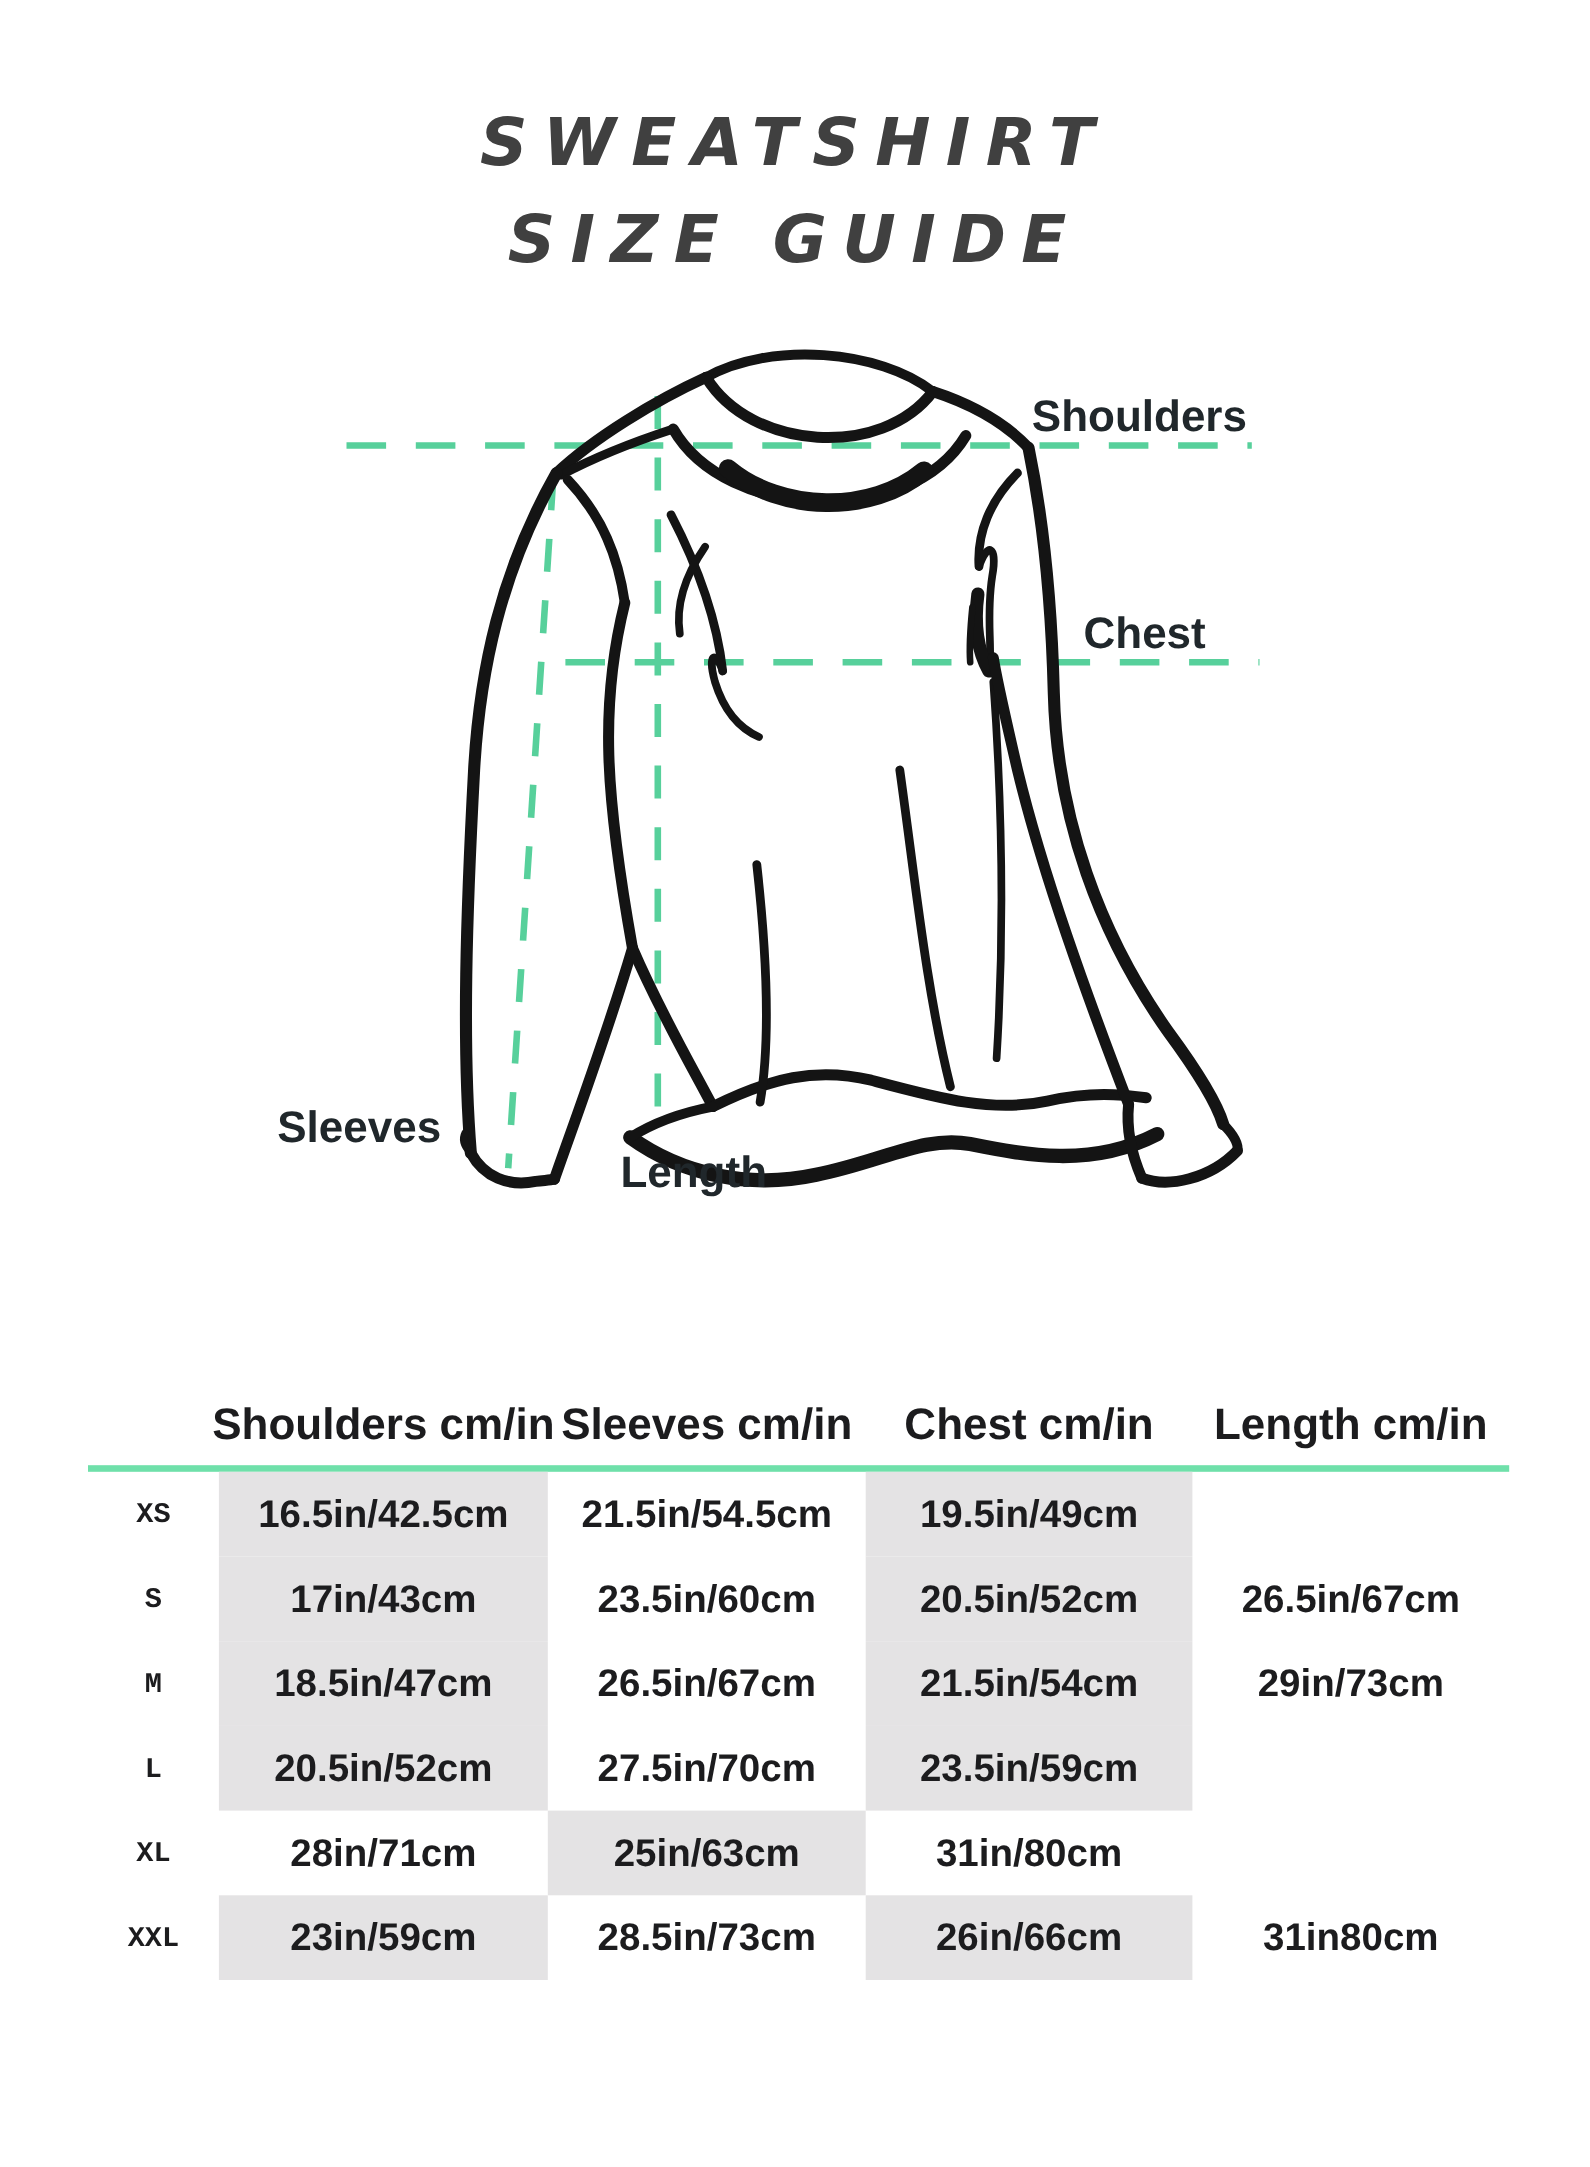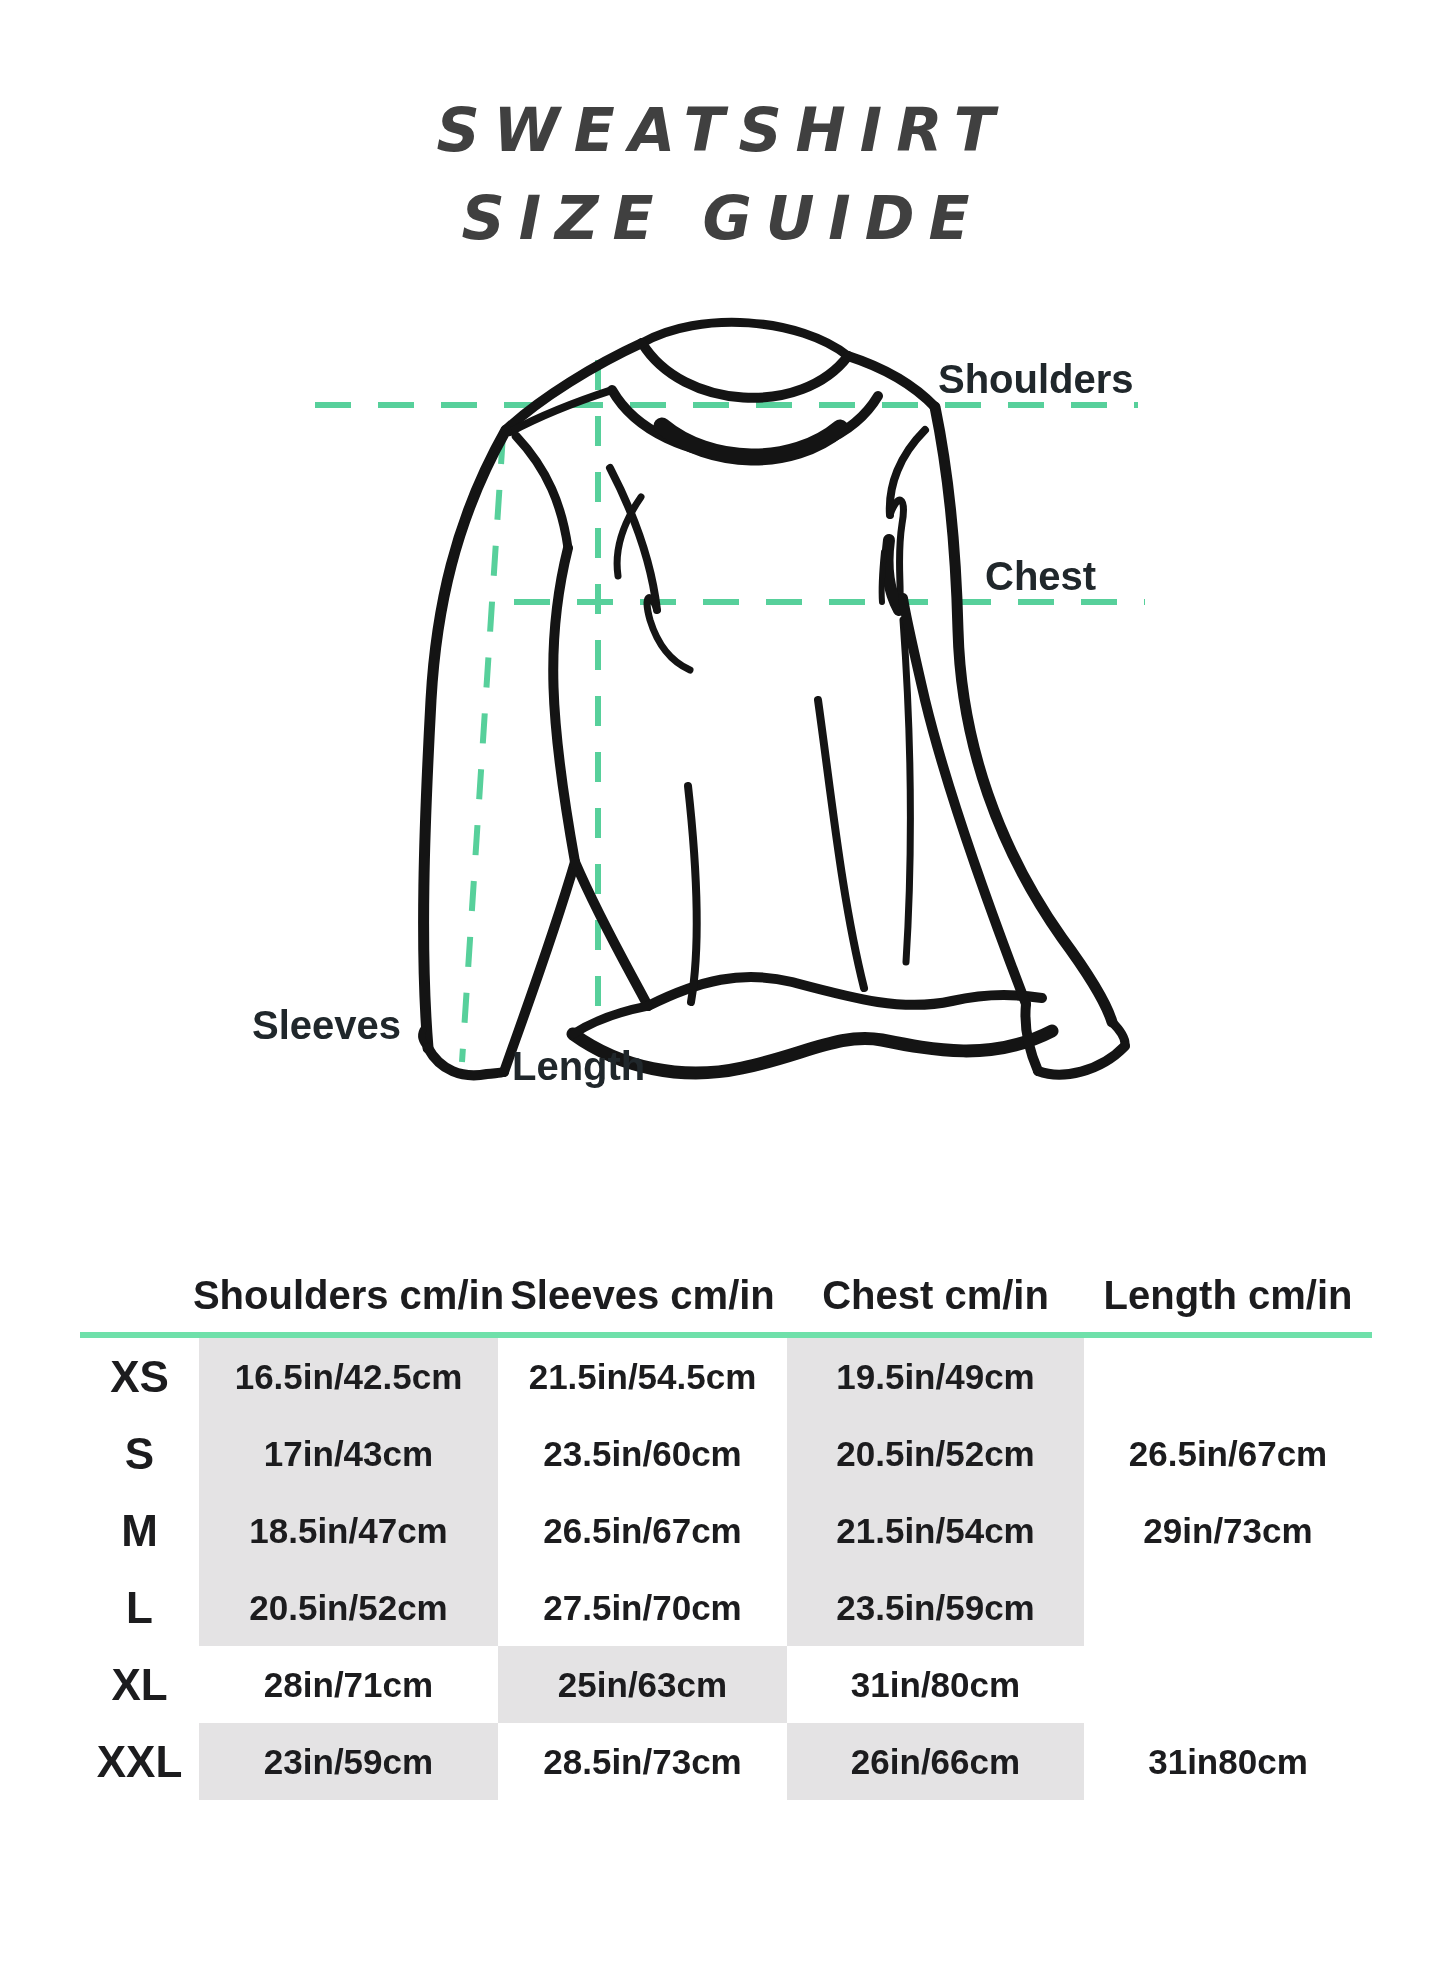--- a/index.html
+++ b/index.html
@@ -32,21 +32,21 @@
     position:absolute;
     font-weight:700;
     font-size:40px;
     color:#20272b;
     text-align:left;
     white-space:nowrap;
   }
   .lbl-shoulders{left:938px;top:357px;width:206px;}
   .lbl-chest{left:985px;top:554px;width:180px;}
   .lbl-sleeves{left:252px;top:1003px;width:196px;}
-  .lbl-length{left:512px;top:1044px;width:196px;}
+  .lbl-length{left:564px;top:1044px;width:196px;}
   
   .size-table{
     position:absolute;
     left:80px; top:1258px; width:1292px;
     color:#1c1c1e;
   }
   .t-grid{
     display:grid;
     grid-template-columns:119px 299px 289px 297px 288px;
   }
@@ -64,21 +64,21 @@
   .t-row{height:77px;}
   .cell{
     display:flex;
     align-items:center;
     justify-content:center;
     font-weight:700;
     font-size:35px;
     white-space:nowrap;
   }
   .band{background:#e4e3e4;}
-  .size-cell{font-size:44px;}
+  .size-cell{font-size:26px;font-family:Liberation Mono, monospace;}
 </style>
 </head>
 <body>
 
 <div class="canvas">
 
   <div class="title-block">
     <div class="title-line">SWEATSHIRT</div>
     <div class="title-line">SIZE GUIDE</div>
   </div>

